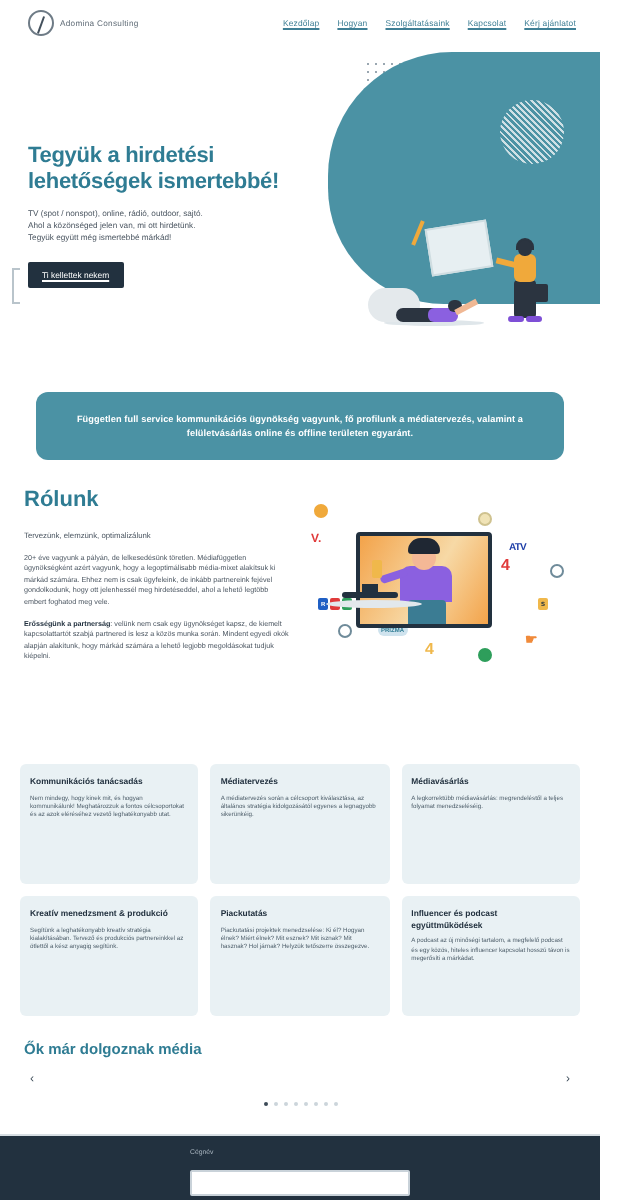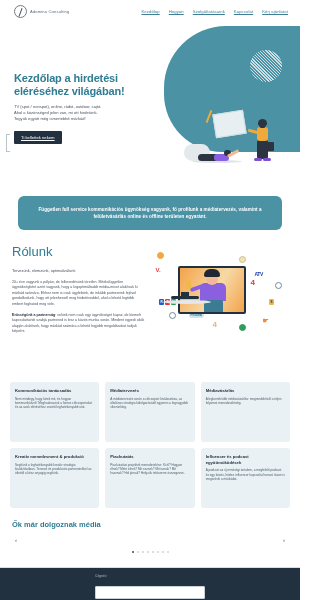--- a/index.html
+++ b/index.html
@@ -153,21 +153,21 @@
     font-size: 4.6px;
     line-height: 7px;
     font-weight: bold;
     letter-spacing: .05px;
   }
 
   
   .about { display: flex; padding: 14px 12px 0; gap: 6px; }
   .about-left { width: 133px; }
   .about-title {
-    font-size: 13px; color: #2f7c93; font-weight: normal; margin-bottom: 9px;
+    font-size: 11px; color: #2f7c93; font-weight: bold; margin-bottom: 9px;
   }
   .about-lead { font-size: 3.9px; color: #4a5560; margin-bottom: 7px; }
   .about-p { font-size: 3.6px; line-height: 5.4px; color: #4a5560; margin-bottom: 6px; }
   .about-p b { color: #22313f; }
 
   .about-right { position: relative; flex: 1; height: 130px; }
   .tv { position: absolute; left: 27px; top: 22px; width: 68px; height: 48px; }
   .tv-screen {
     position: absolute; inset: 0;
     background: linear-gradient(120deg, #f3a34a 0%, #f7d9a6 55%, #f3a34a 100%);
@@ -301,22 +301,22 @@
       <div class="sp-arm"></div>
       <div class="sp-hair"></div>
       <div class="sp-head"></div>
     </div>
   </div>
 
   <div class="hero-bracket"></div>
 
   <div class="hero-copy">
     <h1 class="hero-title">
-      <span>Kezdőlap a hirdetési</span><br>
-      <span>eléréséhez világában!</span>
+      <span>Tegyük a hirdetési</span><br>
+      <span>lehetőségek ismertebbé!</span>
     </h1>
     <p class="hero-sub">
       <span>TV (spot / nonspot), online, rádió, outdoor, sajtó.</span><br>
       <span>Ahol a közönséged jelen van, mi ott hirdetünk.</span><br>
       <span>Tegyük együtt még ismertebbé márkád!</span>
     </p>
     <button class="hero-btn">Ti kellettek nekem</button>
   </div>
 </section>
 

